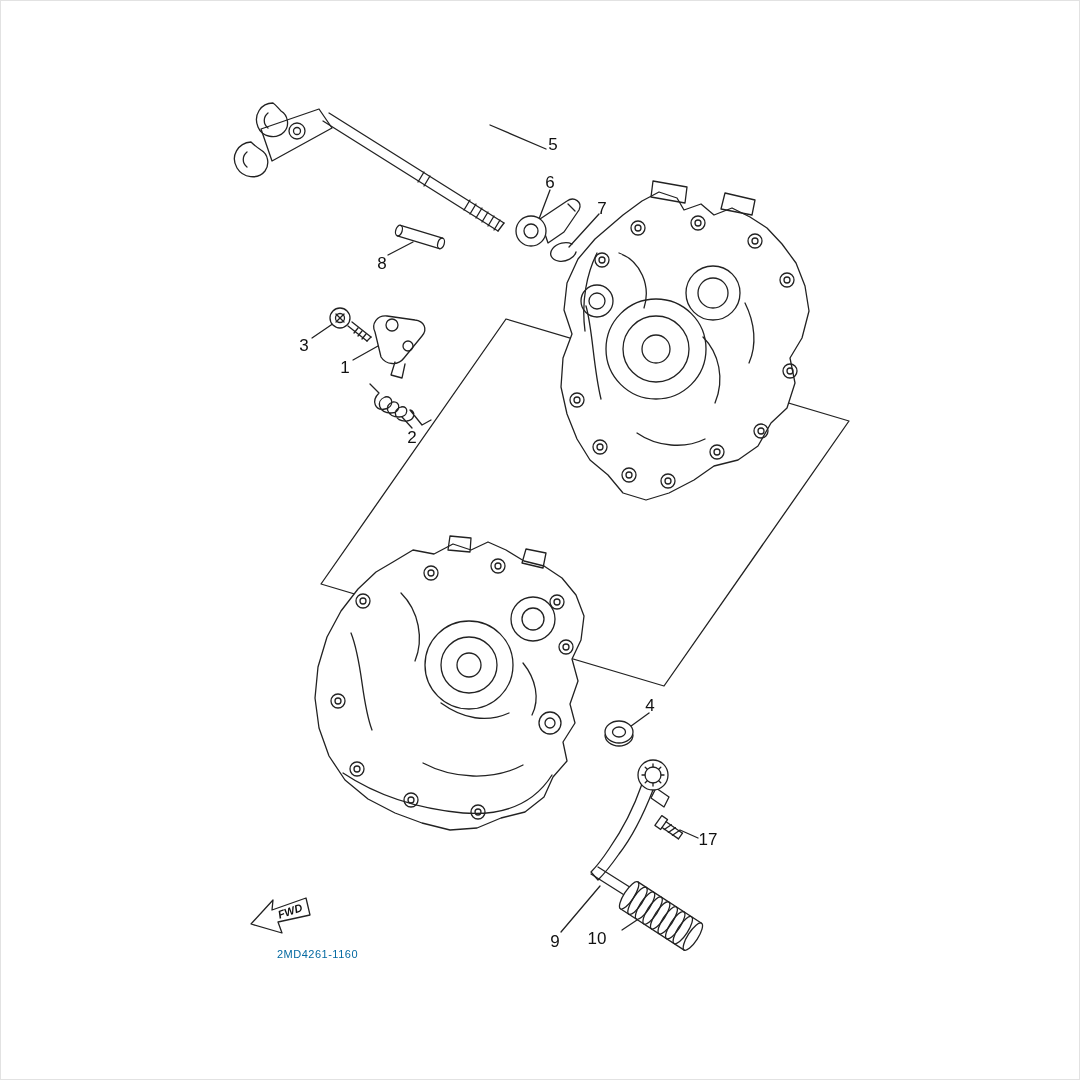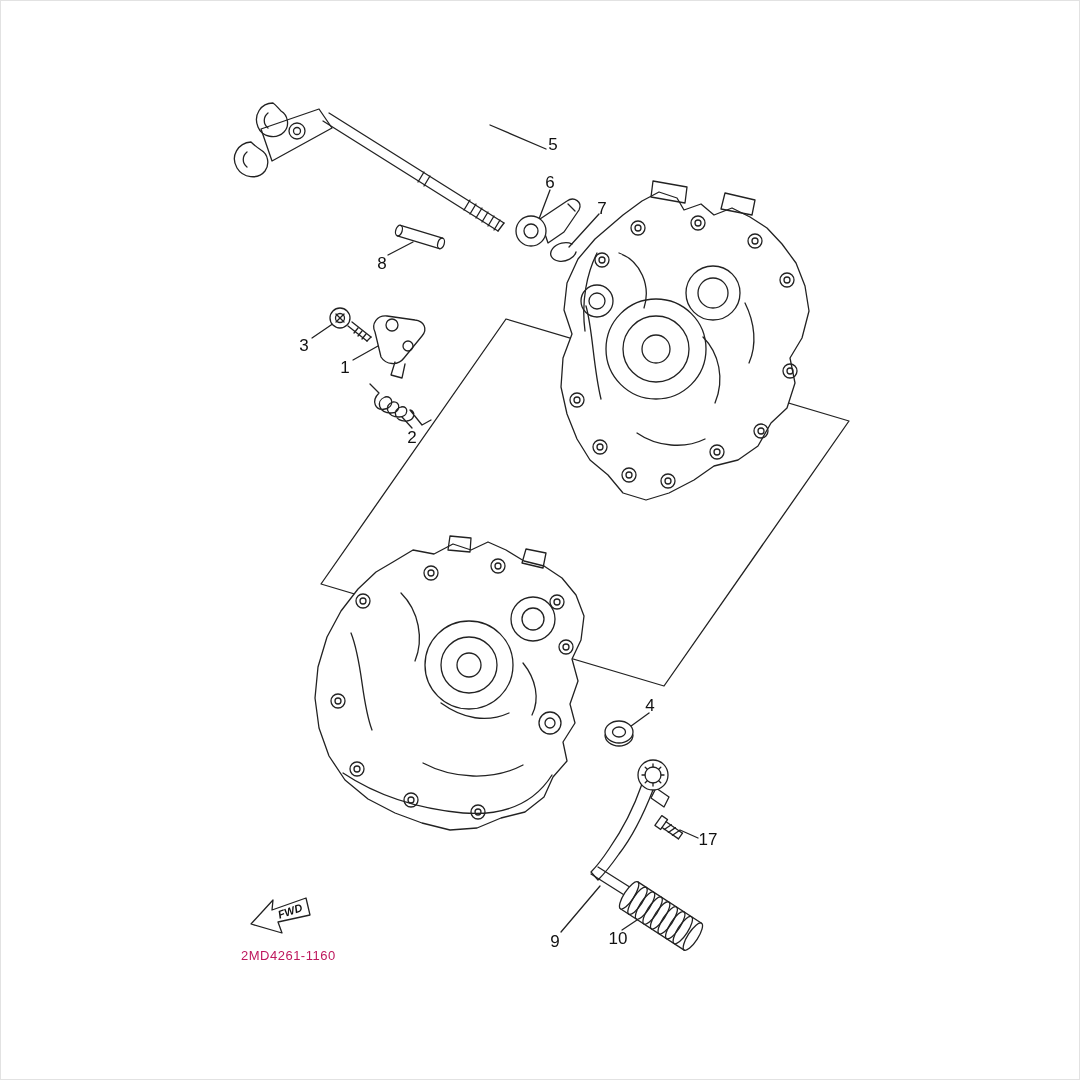--- a/index.html
+++ b/index.html
@@ -7,21 +7,21 @@
     position:relative;width:1080px;height:1080px;background:#ffffff;
     border:1px solid #e2e2e2;box-sizing:border-box;overflow:hidden;
     font-family:"Liberation Sans",sans-serif;color:#111;
   }
   .diagram-svg{position:absolute;left:0;top:0;}
   .callout{
     position:absolute;transform:translate(-50%,-50%);
     font-size:17px;line-height:1;color:#111;user-select:none;
   }
   .code-label{
-    position:absolute;font-size:13px;letter-spacing:.5px;color:#be185d;
+    position:absolute;font-size:11px;letter-spacing:.5px;color:#0369a1;margin-left:36px;
   }
   .fwd-label{
     position:absolute;font-size:11px;font-weight:bold;font-style:italic;
     transform:translate(-50%,-50%) rotate(-19deg);color:#111;
   }
 </style>
 </head>
 <body>
 
 <div class="canvas">
@@ -258,20 +258,20 @@
 
   <div class="callout" style="left:344px;top:366px">1</div>
   <div class="callout" style="left:411px;top:436px">2</div>
   <div class="callout" style="left:303px;top:344px">3</div>
   <div class="callout" style="left:649px;top:704px">4</div>
   <div class="callout" style="left:552px;top:143px">5</div>
   <div class="callout" style="left:549px;top:181px">6</div>
   <div class="callout" style="left:601px;top:207px">7</div>
   <div class="callout" style="left:381px;top:262px">8</div>
   <div class="callout" style="left:554px;top:940px">9</div>
-  <div class="callout" style="left:617px;top:937px">10</div>
+  <div class="callout" style="left:596px;top:937px">10</div>
   <div class="callout" style="left:707px;top:838px">17</div>
 
   <div class="fwd-label" style="left:289px;top:910px">FWD</div>
 
   <div class="code-label" style="left:240px;top:947px">2MD4261-1160</div>
 
 </div>
 
 </body></html>

